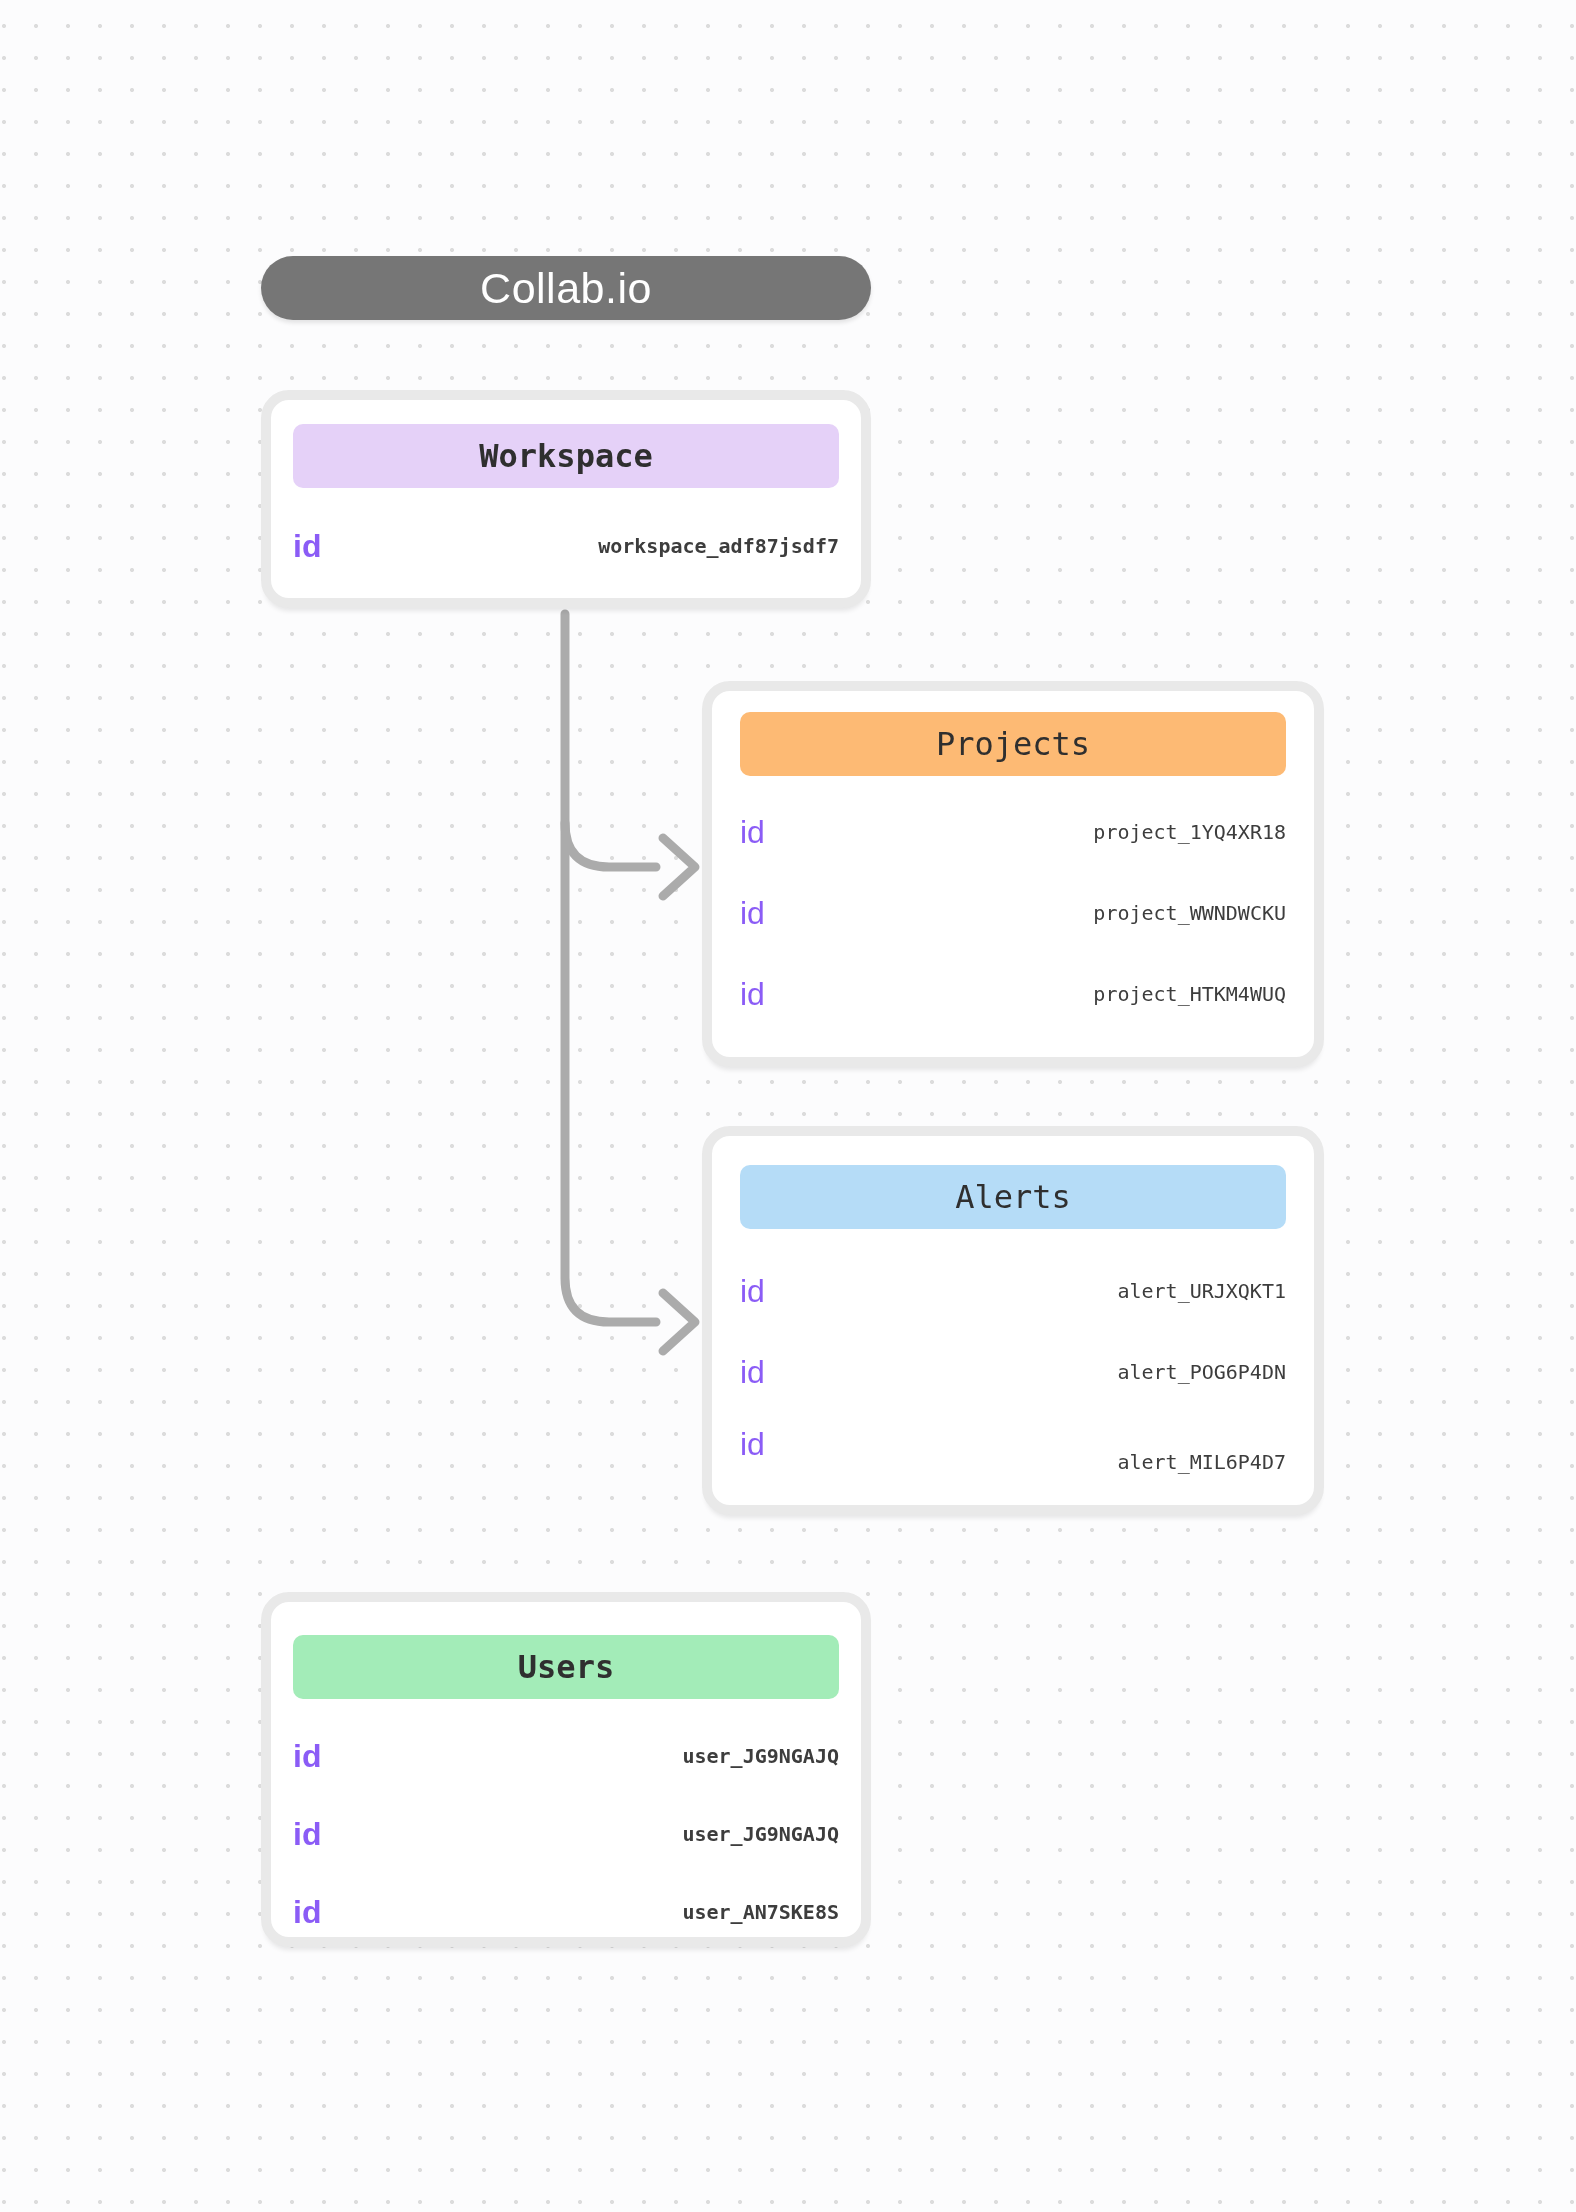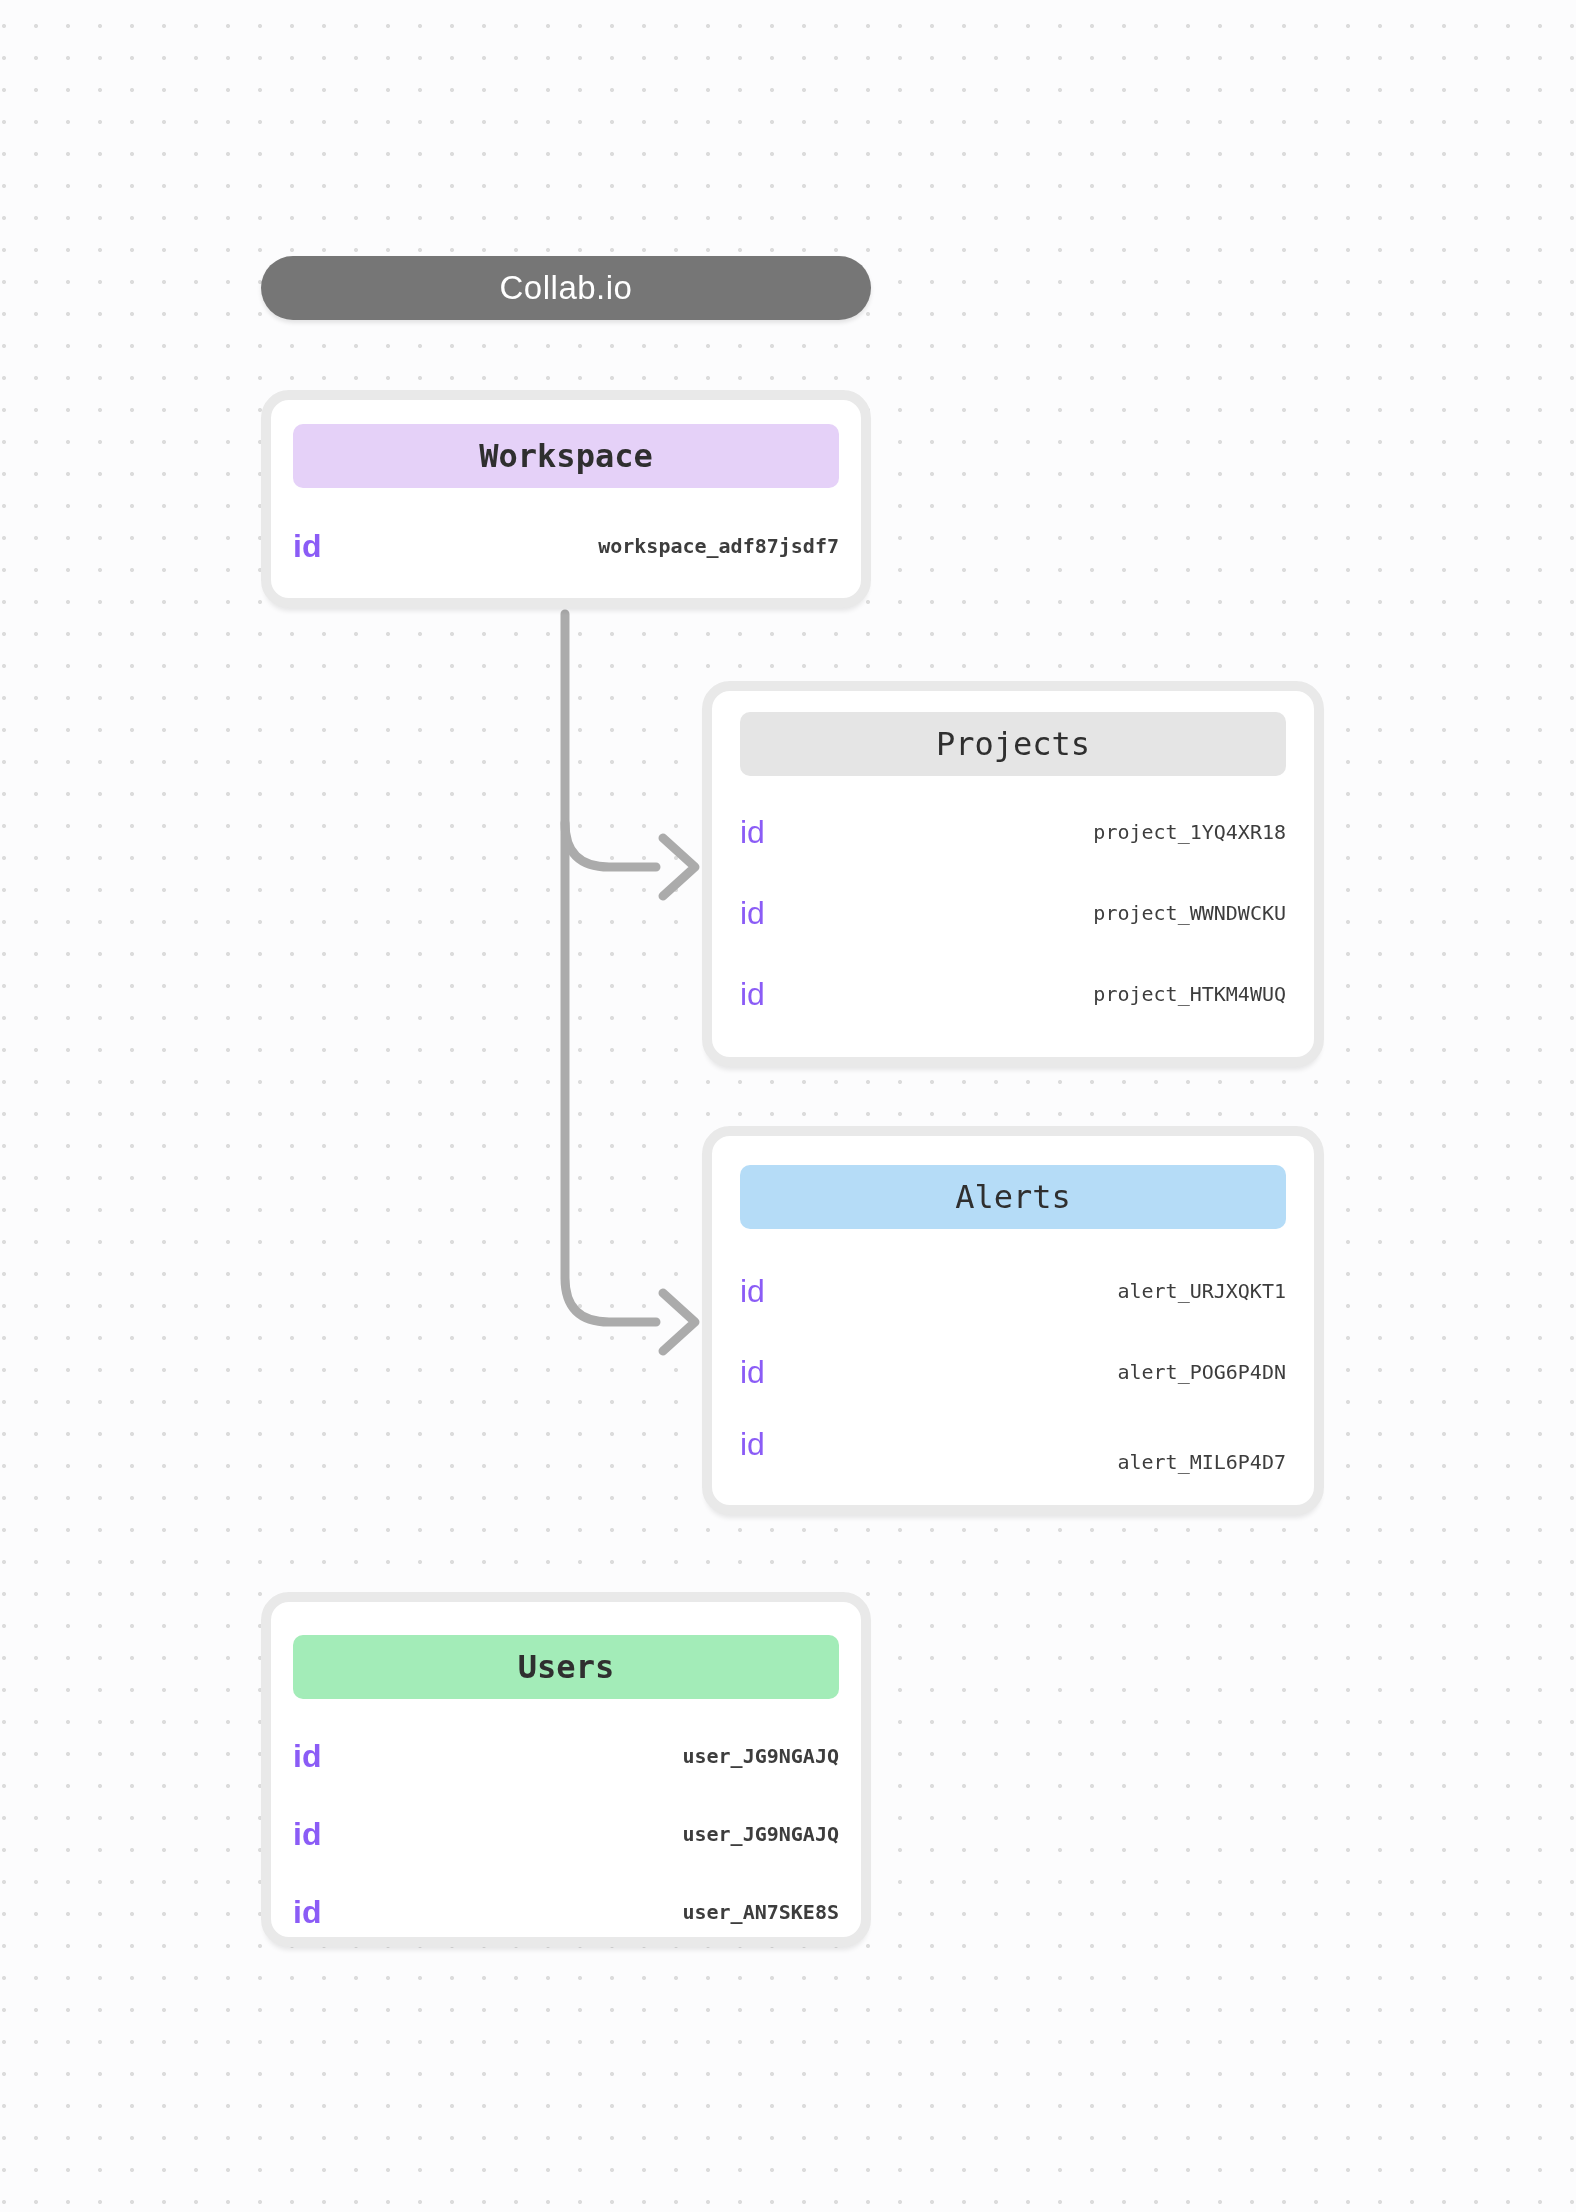--- a/index.html
+++ b/index.html
@@ -9,21 +9,21 @@
     background-image: radial-gradient(circle, #dcdcdc 1.8px, transparent 2.3px);
     background-size:32px 32px;
     background-position:-12px 10px;
     font-family:"Liberation Sans", sans-serif;
   }
   .connectors { position:absolute; left:0; top:0; pointer-events:none; }
 
   .pill {
     position:absolute; left:261px; top:256px; width:610px; height:64px;
     border-radius:32px; display:flex; align-items:center; justify-content:center;
-    color:#ffffff; font-size:33px; letter-spacing:0.5px;
+    color:#ffffff; font-size:43px; letter-spacing:0.5px;
     box-shadow:0 3px 4px rgba(0,0,0,0.10);
   }
 
   .card {
     position:absolute; background:#ffffff;
     border:10px solid #e9e9e9; border-radius:28px;
     box-sizing:border-box;
     box-shadow:0 6px 5px -3px rgba(0,0,0,0.09);
   }
   .col-left  { left:261px; width:610px; padding-left:22px; padding-right:22px;font-weight:bold; }
@@ -78,21 +78,21 @@
     <header class="hdr" style="background: rgb(229, 209, 248);">
       <span>Workspace</span>
     </header>
     <div class="row">
       <span class="key">id</span>
       <span class="val">workspace_adf87jsdf7</span>
     </div>
   </section>
 
   <section class="card col-right" id="card-projects">
-    <header class="hdr" style="background: #e5e5e5;">
+    <header class="hdr" style="background: #fdba74;">
       <span>Projects</span>
     </header>
     <div class="row">
       <span class="key">id</span>
       <span class="val">project_1YQ4XR18</span>
     </div>
     <div class="row">
       <span class="key">id</span>
       <span class="val">project_WWNDWCKU</span>
     </div>

